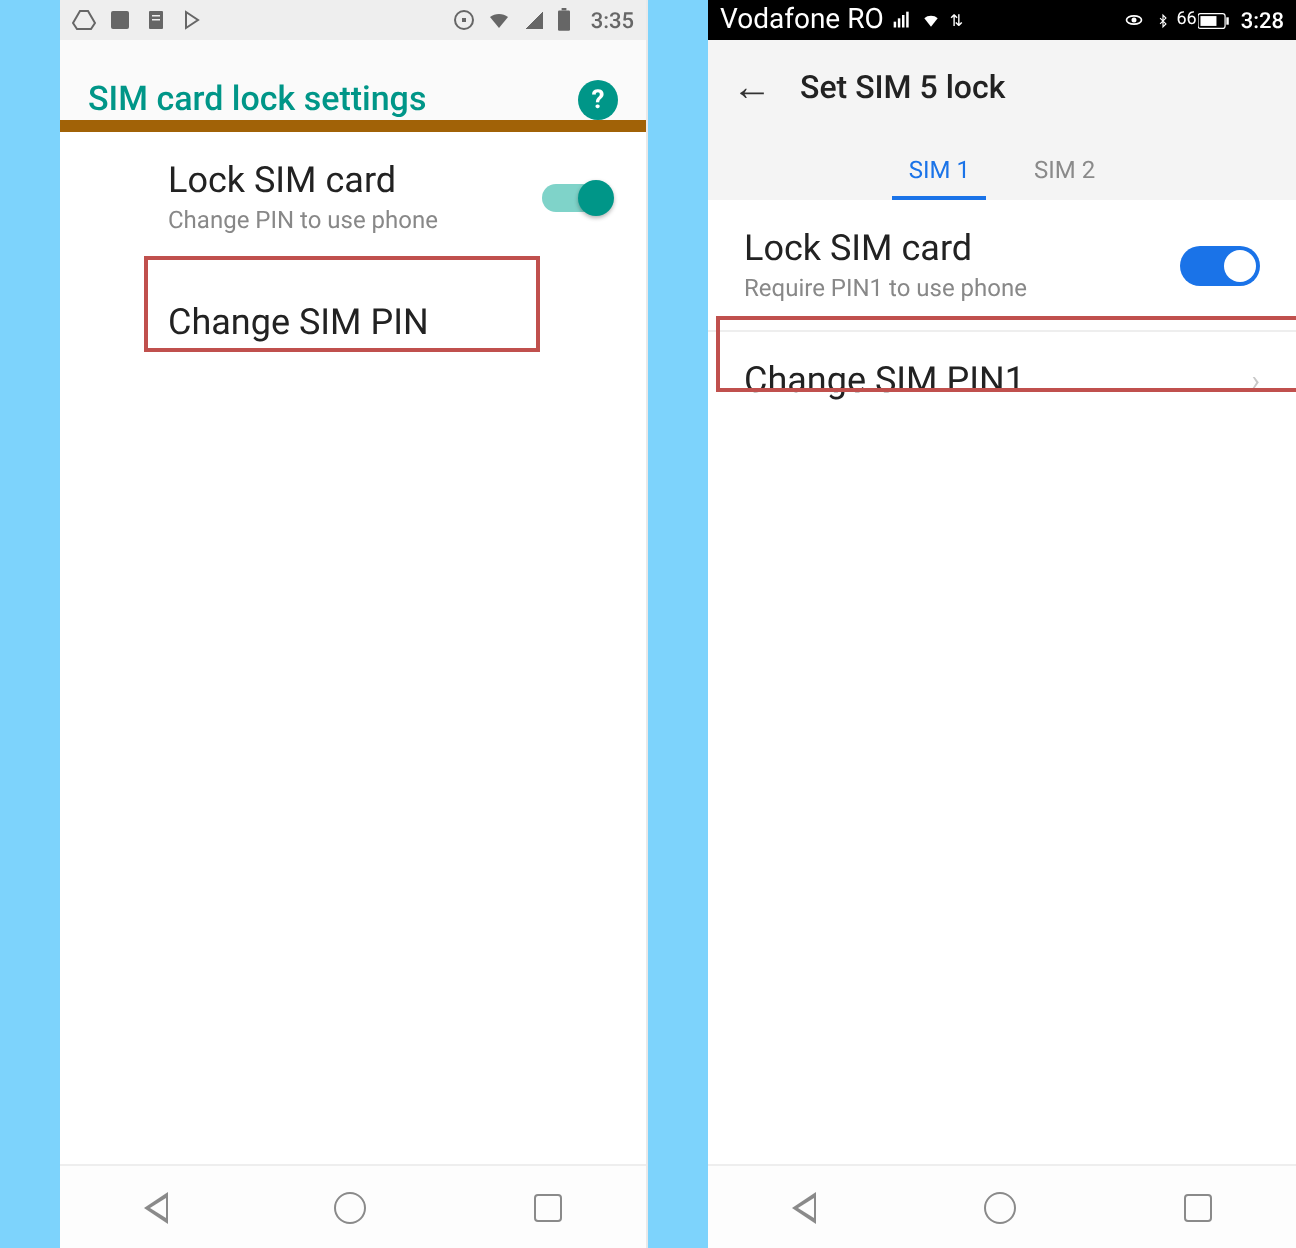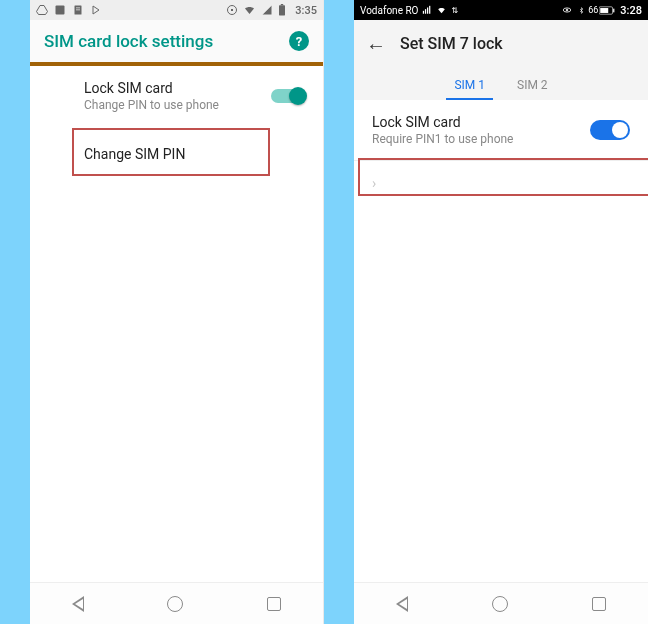--- a/index.html
+++ b/index.html
@@ -29,30 +29,30 @@
     align-items: center;
     padding: 0 6px;
     font-size: 11px;
   }
   .statusbar-left { background: #eeeeee; color: #666; }
   .statusbar-right { background: #000; color: #fff; }
   .sb-left-icons { display: flex; gap: 6px; align-items: center; }
   .sb-spacer { flex: 1; }
   .sb-right-icons { display: flex; gap: 5px; align-items: center; }
   .sb-time { margin-left: 4px; font-weight: 500; }
-  .carrier { font-size: 10px; margin-right: 4px; }
+  .carrier { font-size: 14px; margin-right: 4px; }
 
   
   .headerbar-left {
     height: 46px;
     display: flex;
-    align-items: center;
+    align-items: flex-end;
     padding: 0 14px;
     background: #fafafa;
-    border-bottom: 4px solid #a16207;
+    border-bottom: 6px solid #a16207;
   }
   .title-left {
     color: #009688;
     font-size: 17px;
     font-weight: 500;
     flex: 1;
   }
   .help-circle {
     width: 20px; height: 20px;
     border-radius: 50%;
@@ -100,21 +100,21 @@
 
   
   .row {
     display: flex;
     align-items: center;
     padding: 14px 18px 14px 54px;
     position: relative;
   }
   .row-right-phone { padding-left: 18px; }
   .row-text { flex: 1; }
-  .row-title { font-size: 14px; color: #222; }
+  .row-title { font-size: 18px; color: #222; }
   .row-sub { font-size: 12px; color: #888; margin-top: 2px; }
 
   
   .toggle {
     width: 34px; height: 14px;
     border-radius: 10px;
     position: relative;
   }
   .toggle::after {
     content: "";
@@ -317,37 +317,40 @@
           <rect x="0" y="1" width="22" height="12" rx="2" fill="none" stroke="#fff"></rect>
           <rect x="2" y="3" width="13" height="8"></rect>
           <rect x="23" y="4" width="2" height="6"></rect>
         </svg>
     </span>
     <span class="sb-time" style="margin-left:5px;">3:28</span>
   </div>
 
   <div class="headerbar-right">
     <span class="back-arrow">←</span>
-    <span class="title-right">Set SIM 7 lock</span>
+    <span class="title-right">Set SIM 5 lock</span>
   </div>
 
   <div class="tabs">
     <div class="tab active">SIM 1</div>
     <div class="tab">SIM 2</div>
   </div>
 
   <div class="content">
     <div class="row row-right-phone">
       <div class="row-text">
         <div class="row-title">Lock SIM card</div>
         <div class="row-sub">Require PIN1 to use phone</div>
       </div>
       <div class="toggle toggle-blue"></div>
     </div>
     <div class="row row-right-phone" style="border-top:1px solid #eee;">
+      <div class="row-text">
+        <div class="row-title">Change SIM PIN1</div>
+      </div>
       <span class="chevron">›</span>
     </div>
     <div class="highlight-right"></div>
   </div>
 
   <div class="navbar">
     <div class="nav-tri"></div>
     <div class="nav-circ"></div>
     <div class="nav-sq"></div>
   </div>

